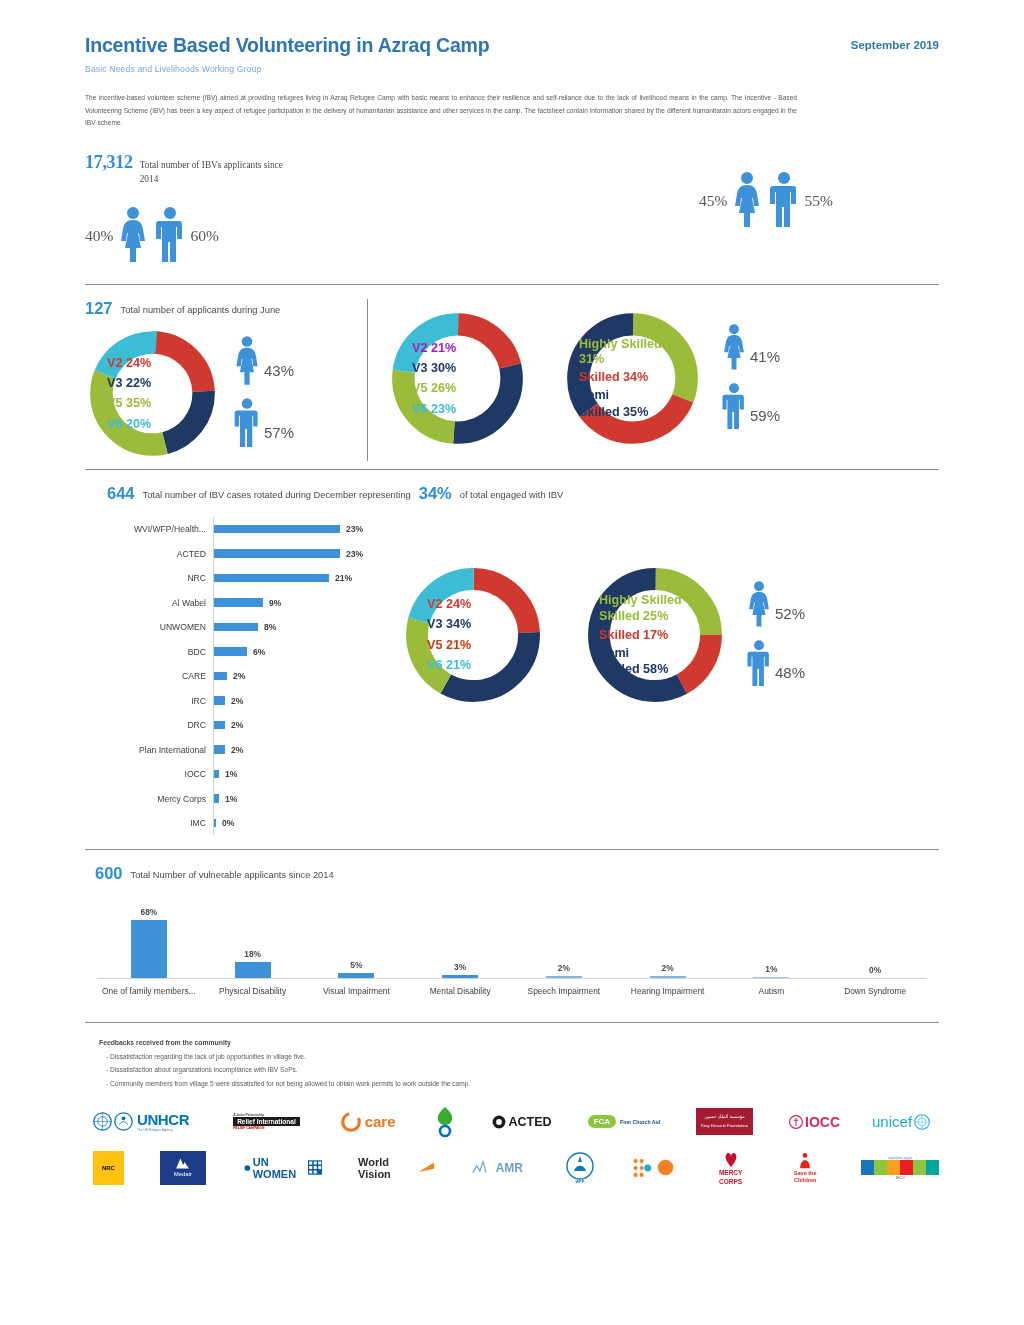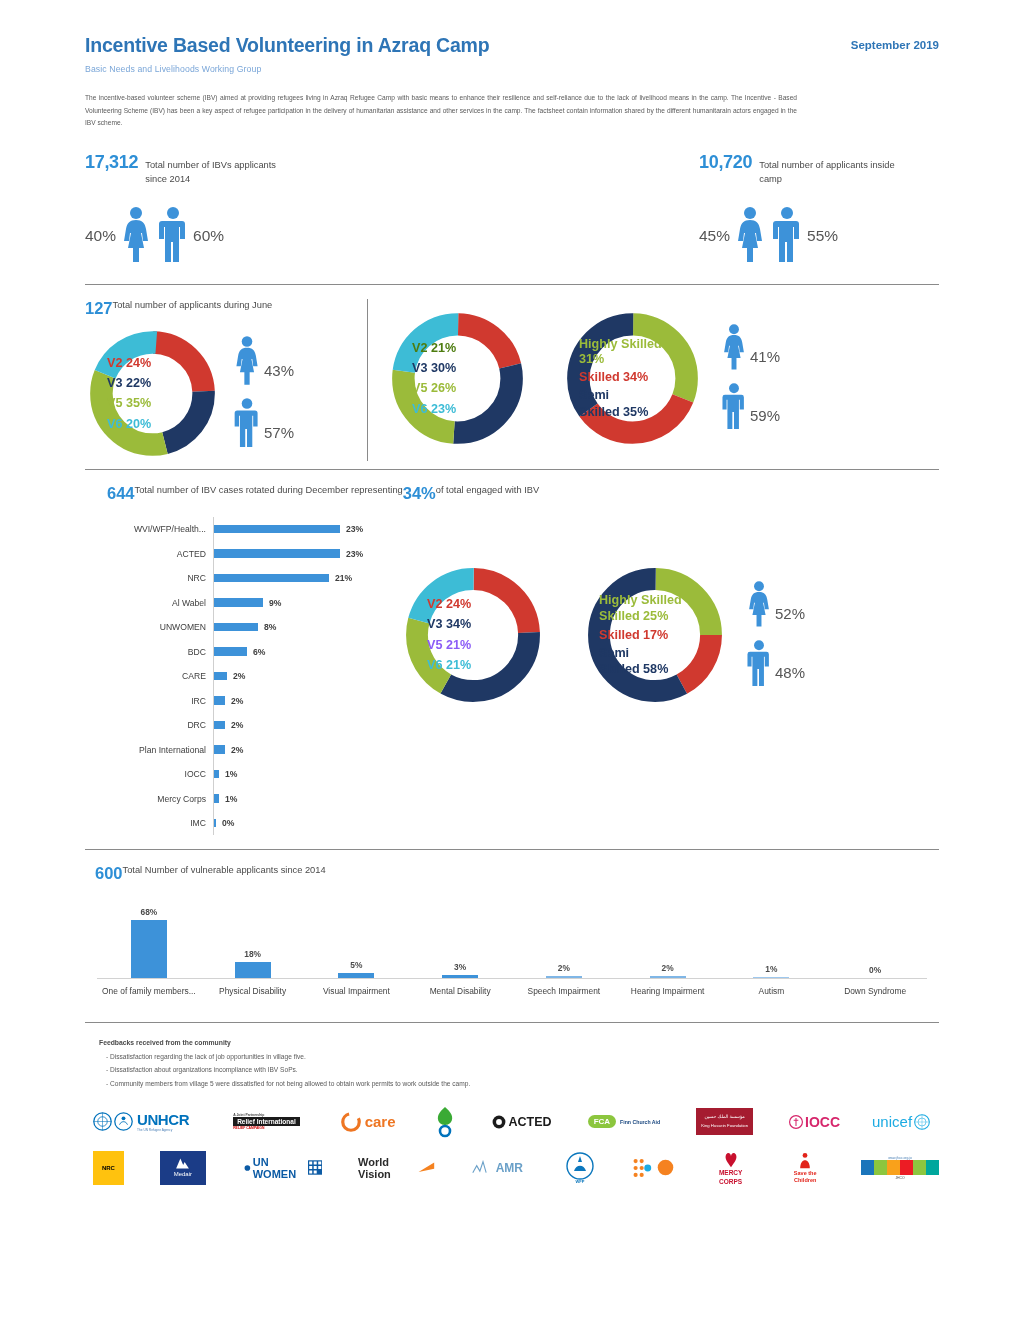--- a/index.html
+++ b/index.html
@@ -19,35 +19,35 @@
   .subtitle { font-size: 8.7px; color: #7aa6d8; margin-top: 7px; letter-spacing: 0.1px; }
   .date { font-size: 11.5px; font-weight: bold; color: #2e75b6; padding-top: 5px; }
 
   .intro { margin-top: 18px; font-size: 6.6px; line-height: 1.92; color: #5a5a5a; width: 712px; text-align: justify; }
 
   
   .rule { height: 1px; background: #8a8a8a; width: 100%; }
 
   
   .kpis { display: flex; margin-top: 22px; }
-  .kpi { flex: 1; position: relative; }
+  .kpi { flex: 1; position: relative; font-family: Liberation Serif, serif; }
   .kpi.k2 { flex: 0 0 270px; }
   .kpi.k3 { flex: 0 0 240px; }
   .kpi-head { display: flex; align-items: baseline; gap: 7px; }
   .kpi-num { font-size: 18px; font-weight: bold; color: #2e8fd6; letter-spacing: -0.3px; }
   .kpi-lbl { font-size: 9.3px; color: #4a4a4a; line-height: 1.55; max-width: 150px; }
   .kpi-gender { display: flex; align-items: center; gap: 3px; margin-top: 19px; }
   .gpct { font-size: 15.5px; color: #565656; font-weight: 500; }
 
   
   .person { display: inline-block; }
 
   
   .sec { padding: 14px 0 8px 0; }
-  .sec-head { display: flex; align-items: flex-start; }
+  .sec-head { display: flex; align-items: flex-end; gap: 8px; }
   .sec-num { font-size: 16.5px; font-weight: bold; color: #2e8fd6; }
   .sec-lbl { font-size: 9.3px; color: #4a4a4a; line-height: 1.5; }
 
   .donut-wrap { position: relative; }
   .donut-legend {
     position: absolute; inset: 0;
     display: flex; flex-direction: column; justify-content: center; align-items: flex-start;
   }
   .leg { font-size: 12.6px; font-weight: bold; line-height: 1.62; white-space: nowrap; }
 
@@ -139,24 +139,20 @@
               <circle cx="17" cy="7" r="6" fill="#3d92d9"></circle>
               <path d="M8 15h18a3 3 0 0 1 3 3v15h-5v-12h-1v36h-6V36h-2v21H9V21H8v12H3V18a3 3 0 0 1 3-3z" fill="#3d92d9"></path>
             </svg>
         </span>
         <span class="gpct">60%</span>
       </div>
     </div>
 
 
     <div class="kpi k3">
-      <div class="kpi-head">
-        <span class="kpi-num">10,720</span>
-        <span class="kpi-lbl">Total number of applicants inside camp</span>
-      </div>
       <div class="kpi-gender">
         <span class="gpct">45%</span>
         <span class="person">
           <svg width="34" height="56" viewBox="0 0 34 56">
               <circle cx="17" cy="7" r="6" fill="#3d92d9"></circle>
               <path d="M17 14c-6 0-9 3-10 9l-2 12h5l1 -8 1 0 -3 15h5l0 14h6l0-14h5l-3-15 1 0 1 8h5l-2-12c-1-6-4-9-10-9z" fill="#3d92d9"></path>
             </svg>
         </span>
         <span class="person">
           <svg width="34" height="56" viewBox="0 0 34 56">
@@ -222,21 +218,21 @@
 
       <div style="display:flex;align-items:center;margin-top:8px;gap:10px;">
         <div class="donut-wrap" style="width:143px;height:143px">
           <svg width="143" height="143" viewBox="0 0 42 42">
             <circle cx="21" cy="21" r="15.9" fill="none" stroke="#d0392f" stroke-width="6.6" stroke-dasharray="21 79" stroke-dashoffset="25"></circle>
             <circle cx="21" cy="21" r="15.9" fill="none" stroke="#1f3864" stroke-width="6.6" stroke-dasharray="30 70" stroke-dashoffset="4"></circle>
             <circle cx="21" cy="21" r="15.9" fill="none" stroke="#9bbb3a" stroke-width="6.6" stroke-dasharray="26 74" stroke-dashoffset="74"></circle>
             <circle cx="21" cy="21" r="15.9" fill="none" stroke="#3dbcd6" stroke-width="6.6" stroke-dasharray="23 77" stroke-dashoffset="48"></circle>
           </svg>
           <div class="donut-legend" style="padding-left:26px">
-            <div class="leg" style="color:#4d7c0f">V2 21%</div>
+            <div class="leg" style="color:#a21caf">V2 21%</div>
             <div class="leg" style="color:#1f3864">V3 30%</div>
             <div class="leg" style="color:#9bbb3a">V5 26%</div>
             <div class="leg" style="color:#3dbcd6">V6 23%</div>
           </div>
         </div>
 
         <div class="donut-wrap" style="width:143px;height:143px;margin-left:22px">
           <svg width="143" height="143" viewBox="0 0 42 42">
             <circle cx="21" cy="21" r="15.9" fill="none" stroke="#9bbb3a" stroke-width="6.6" stroke-dasharray="31 69" stroke-dashoffset="25"></circle>
             <circle cx="21" cy="21" r="15.9" fill="none" stroke="#d0392f" stroke-width="6.6" stroke-dasharray="34 66" stroke-dashoffset="94"></circle>
@@ -392,21 +388,21 @@
         <div class="donut-wrap" style="width:148px;height:148px">
           <svg width="148" height="148" viewBox="0 0 42 42">
             <circle cx="21" cy="21" r="15.9" fill="none" stroke="#d0392f" stroke-width="6.2" stroke-dasharray="24 76" stroke-dashoffset="25"></circle>
             <circle cx="21" cy="21" r="15.9" fill="none" stroke="#1f3864" stroke-width="6.2" stroke-dasharray="34 66" stroke-dashoffset="1"></circle>
             <circle cx="21" cy="21" r="15.9" fill="none" stroke="#9bbb3a" stroke-width="6.2" stroke-dasharray="21 79" stroke-dashoffset="67"></circle>
             <circle cx="21" cy="21" r="15.9" fill="none" stroke="#3dbcd6" stroke-width="6.2" stroke-dasharray="21 79" stroke-dashoffset="46"></circle>
           </svg>
           <div class="donut-legend" style="padding-left:28px">
             <div class="leg" style="color:#d0392f">V2 24%</div>
             <div class="leg" style="color:#1f3864">V3 34%</div>
-            <div class="leg" style="color:#8b5cf6">V5 21%</div>
+            <div class="leg" style="color:#c2410c">V5 21%</div>
             <div class="leg" style="color:#3dbcd6">V6 21%</div>
           </div>
         </div>
 
         <div class="donut-wrap" style="width:148px;height:148px;margin-left:22px">
           <svg width="148" height="148" viewBox="0 0 42 42">
             <circle cx="21" cy="21" r="15.9" fill="none" stroke="#9bbb3a" stroke-width="6.2" stroke-dasharray="25 75" stroke-dashoffset="25"></circle>
             <circle cx="21" cy="21" r="15.9" fill="none" stroke="#d0392f" stroke-width="6.2" stroke-dasharray="17 83" stroke-dashoffset="0"></circle>
             <circle cx="21" cy="21" r="15.9" fill="none" stroke="#1f3864" stroke-width="6.2" stroke-dasharray="58 42" stroke-dashoffset="83"></circle>
           </svg>

